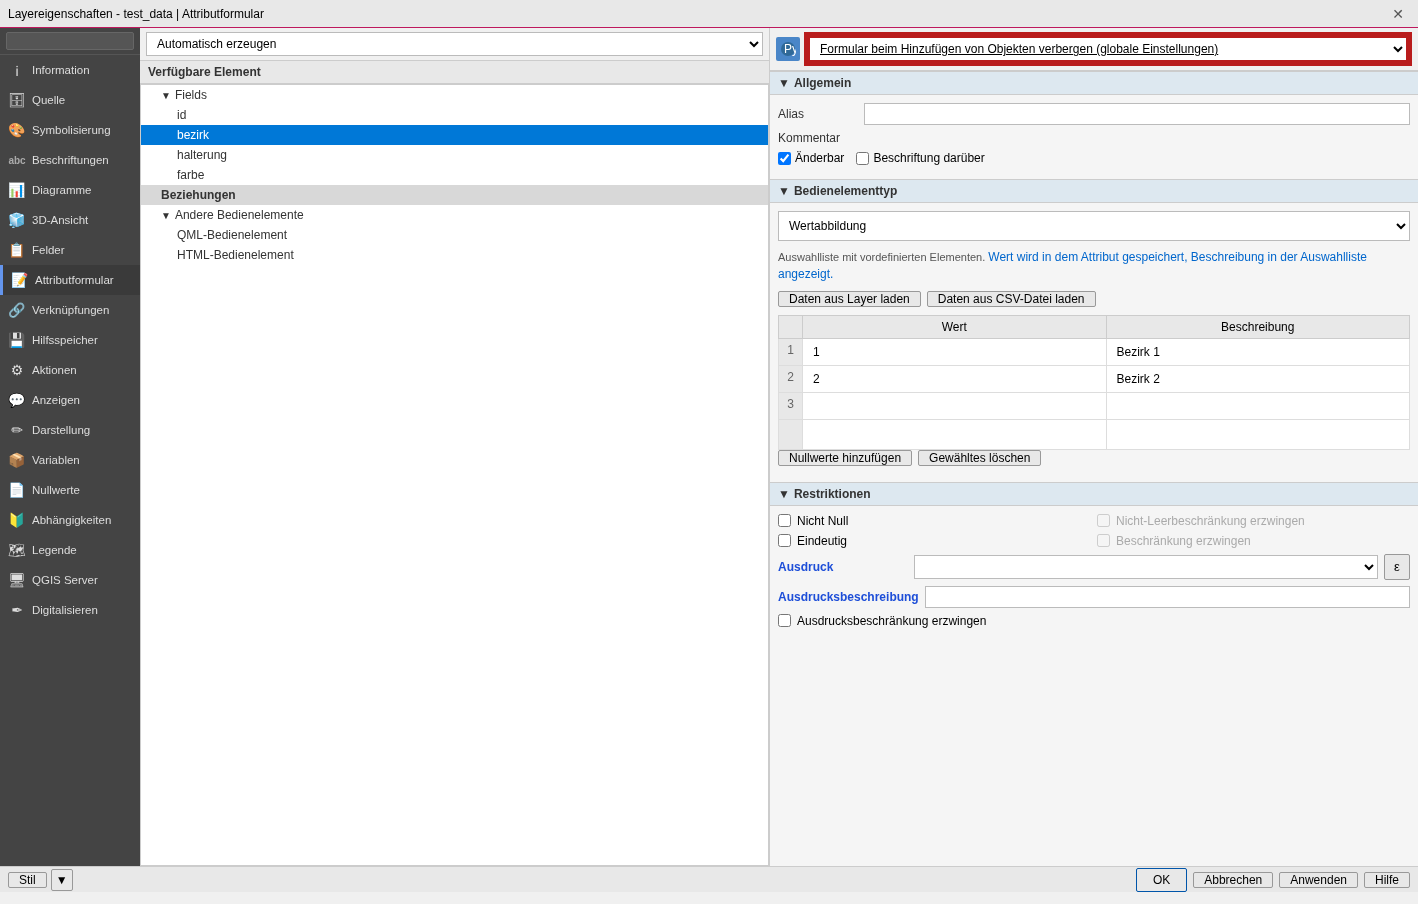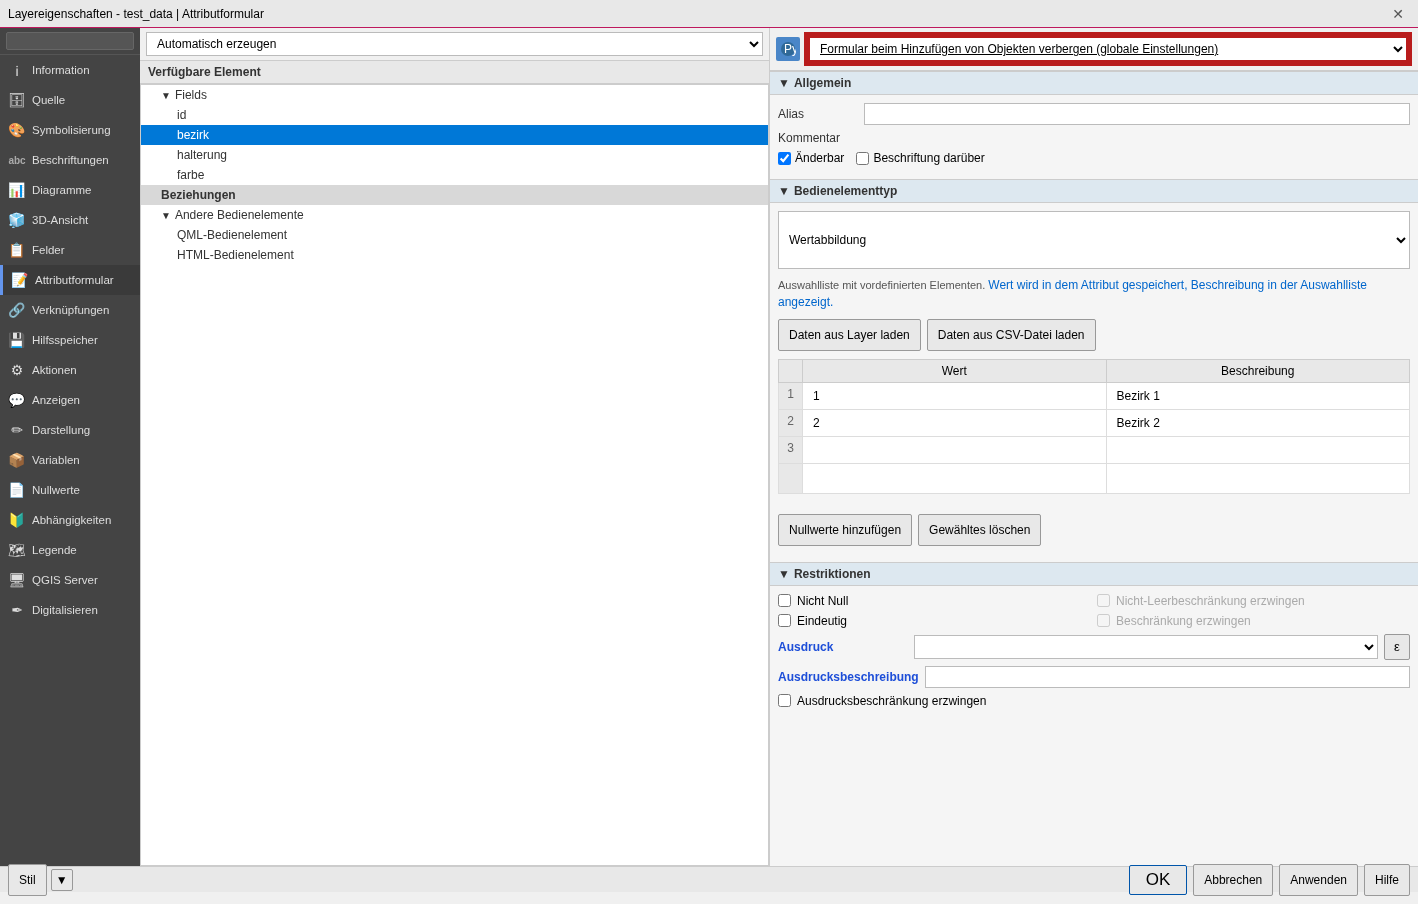--- a/index.html
+++ b/index.html
@@ -195,53 +195,53 @@
     }
     .checkbox-item {
       display: flex;
       align-items: center;
       gap: 4px;
     }
     .checkbox-item input[type=checkbox] { margin: 0; }
 
     .widget-type-select {
       width: 100%;
-      padding: 20px 6px;
+      padding: 6px 6px;
       border: 1px solid #bbb;
       background: white;
       margin-bottom: 8px;
       font-size: 12px;
       appearance: auto;
     }
     .info-text {
       font-size: 11px;
       color: #555;
       margin-bottom: 8px;
       line-height: 1.4;
     }
 
     .button-row {
       display: flex;
       gap: 6px;
       margin-bottom: 8px;
     }
     .btn {
-      padding: 8px 10px;
+      padding: 0 10px;
       border: 1px solid #999;
       background: #e8e8e8;
       cursor: pointer;
       font-size: 12px;
       border-radius: 2px;
     }
 
     
     .value-table {
       width: 100%;
       border-collapse: collapse;
-      margin-bottom: 20px;
+      margin-bottom: 0;
       background: white;
       border: 1px solid #ccc;
     }
     .value-table th {
       background: #e8e8e8;
       border: 1px solid #ccc;
       padding: 4px 8px;
       text-align: center;
       font-weight: normal;
     }
@@ -312,21 +312,21 @@
       justify-content: space-between;
       padding: 0 8px;
     }
     .bottom-left { display: flex; align-items: center; gap: 4px; }
     .bottom-right { display: flex; align-items: center; gap: 6px; }
     .btn-primary {
       padding: 4px 16px;
       border: 1px solid #0055aa;
       background: #e8e8e8;
       cursor: pointer;
-      font-size: 17px;
+      font-size: 12px;
       border-radius: 2px;
       text-align: center;
     }
 
     .select-dropdown {
       width: 100%;
       padding: 3px 6px;
       border: 1px solid #bbb;
       background: white;
       font-size: 12px;

